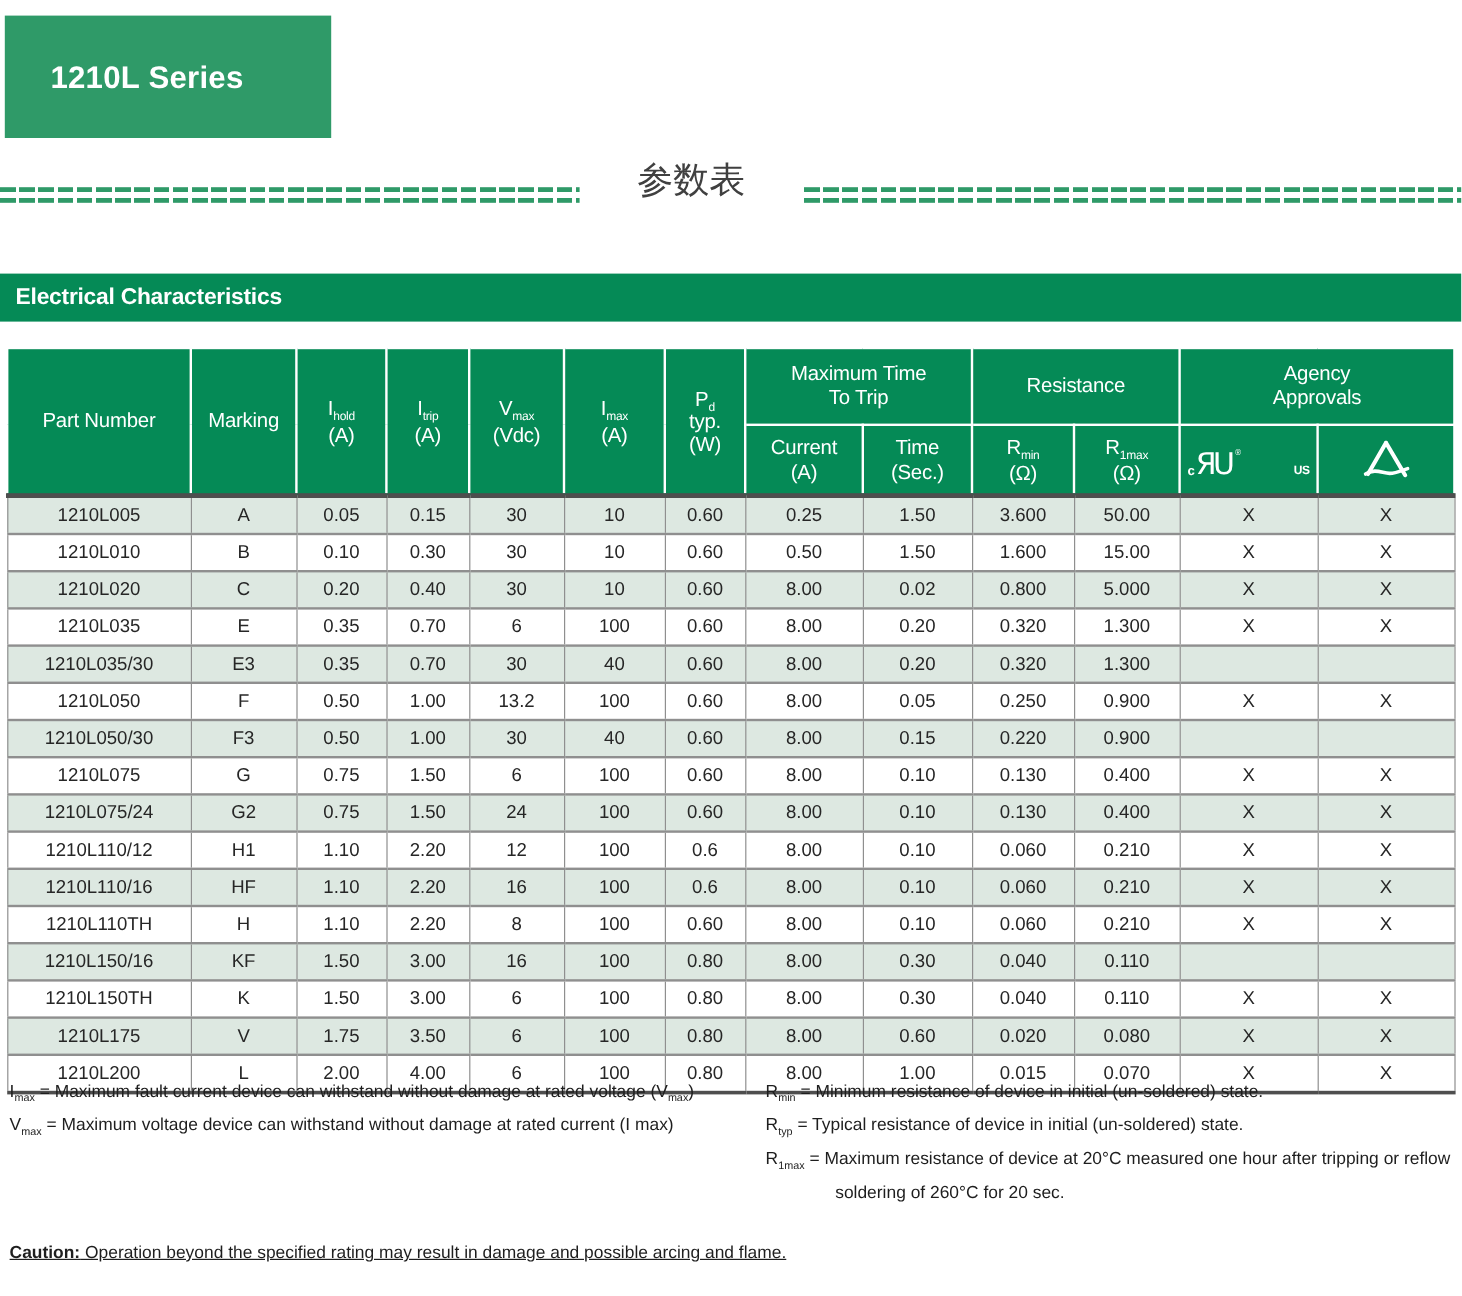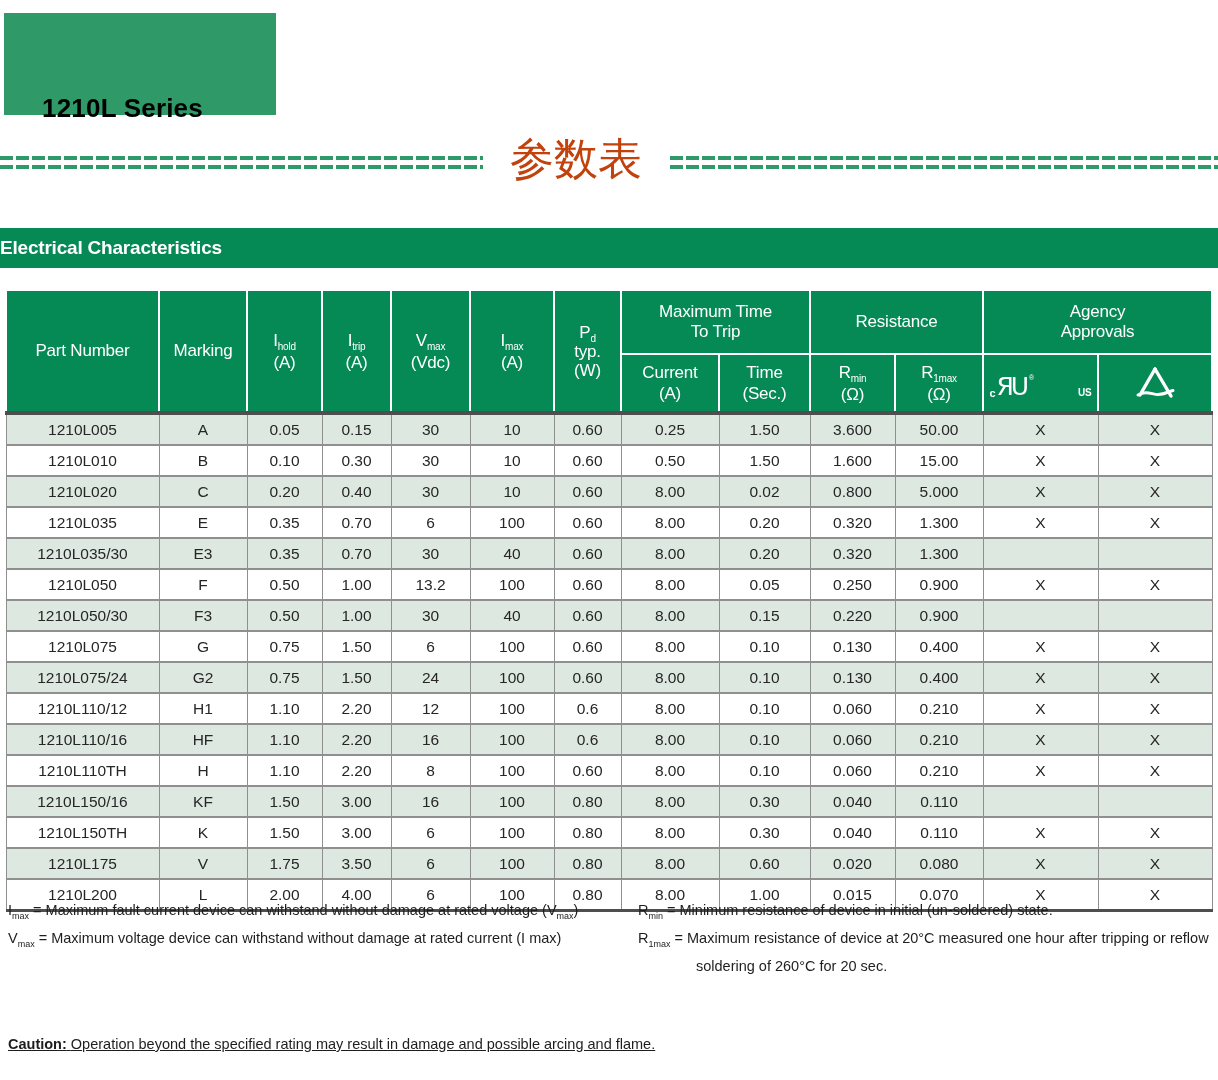--- a/index.html
+++ b/index.html
@@ -2,34 +2,34 @@
 <html><head>
 <meta charset="utf-8">
 <style>
   html,body{margin:0;padding:0;background:#fff;}
   #page{position:relative;width:1218px;height:1080px;background:#fff;overflow:hidden;
         font-family:"Liberation Sans",sans-serif;color:#222;}
 
   
   .badge{position:absolute;left:4px;top:13px;width:272px;height:102px;background:#2F9A68;}
   .badge-label{position:absolute;left:38px;top:0;height:118px;line-height:102px;
-        color:#000000;font-size:26px;font-weight:700;letter-spacing:.2px;margin-top:44px;}
+        color:#ffffff;font-size:26px;font-weight:700;letter-spacing:.2px;}
 
   
   .cn-title{position:absolute;left:496px;top:130px;width:160px;text-align:center;
-        font-family:"DejaVu Serif",serif;font-size:44px;color:#c2410c;}
+        font-family:"DejaVu Serif",serif;font-size:30px;color:#404040;}
   .dashes{position:absolute;top:156px;height:14px;}
   .dashes .dashline{height:4px;margin-bottom:5px;
         background:repeating-linear-gradient(90deg,#2F9A68 0 13px,rgba(255,255,255,0) 13px 16px);}
   .dashes-left{left:0;width:483px;}
   .dashes-right{left:670px;width:548px;}
 
   
   .section-bar{position:absolute;left:0;top:228px;width:1218px;height:40px;background:#058A56;}
-  .section-bar .label{padding-left:0;line-height:40px;color:#fff;font-size:19px;
+  .section-bar .label{padding-left:13px;line-height:40px;color:#fff;font-size:19px;
         font-weight:700;letter-spacing:-.2px;}
 
   
   .tbl-wrap{position:absolute;left:5px;top:289px;}
   table{border-collapse:collapse;table-layout:fixed;width:1206px;}
   thead th{background:#058A56;color:#fff;font-weight:400;border:2px solid #fff;
         text-align:center;vertical-align:middle;padding:0;font-size:17px;letter-spacing:-.2px;}
   thead tr.hrow1{height:64px;}
   thead tr.hrow2{height:59px;}
   thead th.hdr-deep{border-bottom:4px solid #4E4E4E;}
@@ -424,20 +424,21 @@
         </tbody>
     </table>
   </div>
 
   <div class="footnotes footnotes-left">
       <div class="fn-line"><span class="fn-sym">I<sub>max</sub></span> <span>= Maximum fault current device can withstand without damage at rated voltage (V</span><sub>max</sub><span>)</span></div>
       <div class="fn-line"><span class="fn-sym">V<sub>max</sub></span> <span>= Maximum voltage device can withstand without damage at rated current (I max)</span></div>
     </div>
   <div class="footnotes footnotes-right">
       <div class="fn-line"><span class="fn-sym">R<sub>min</sub></span> <span>= Minimum resistance of device in initial (un-soldered) state.</span></div>
+      <div class="fn-line"><span class="fn-sym">R<sub>typ</sub></span> <span>= Typical resistance of device in initial (un-soldered) state.</span></div>
       <div class="fn-line"><span class="fn-sym">R<sub>1max</sub></span> <span>= Maximum resistance of device at 20°C measured one hour after tripping or reflow</span></div>
       <div class="fn-line fn-line2">soldering of 260°C for 20 sec.</div>
     </div>
 
   <div class="caution">
     <b>Caution:</b>
     <span>Operation beyond the specified rating may result in damage and possible arcing and flame.</span>
   </div>
 
 </div>

